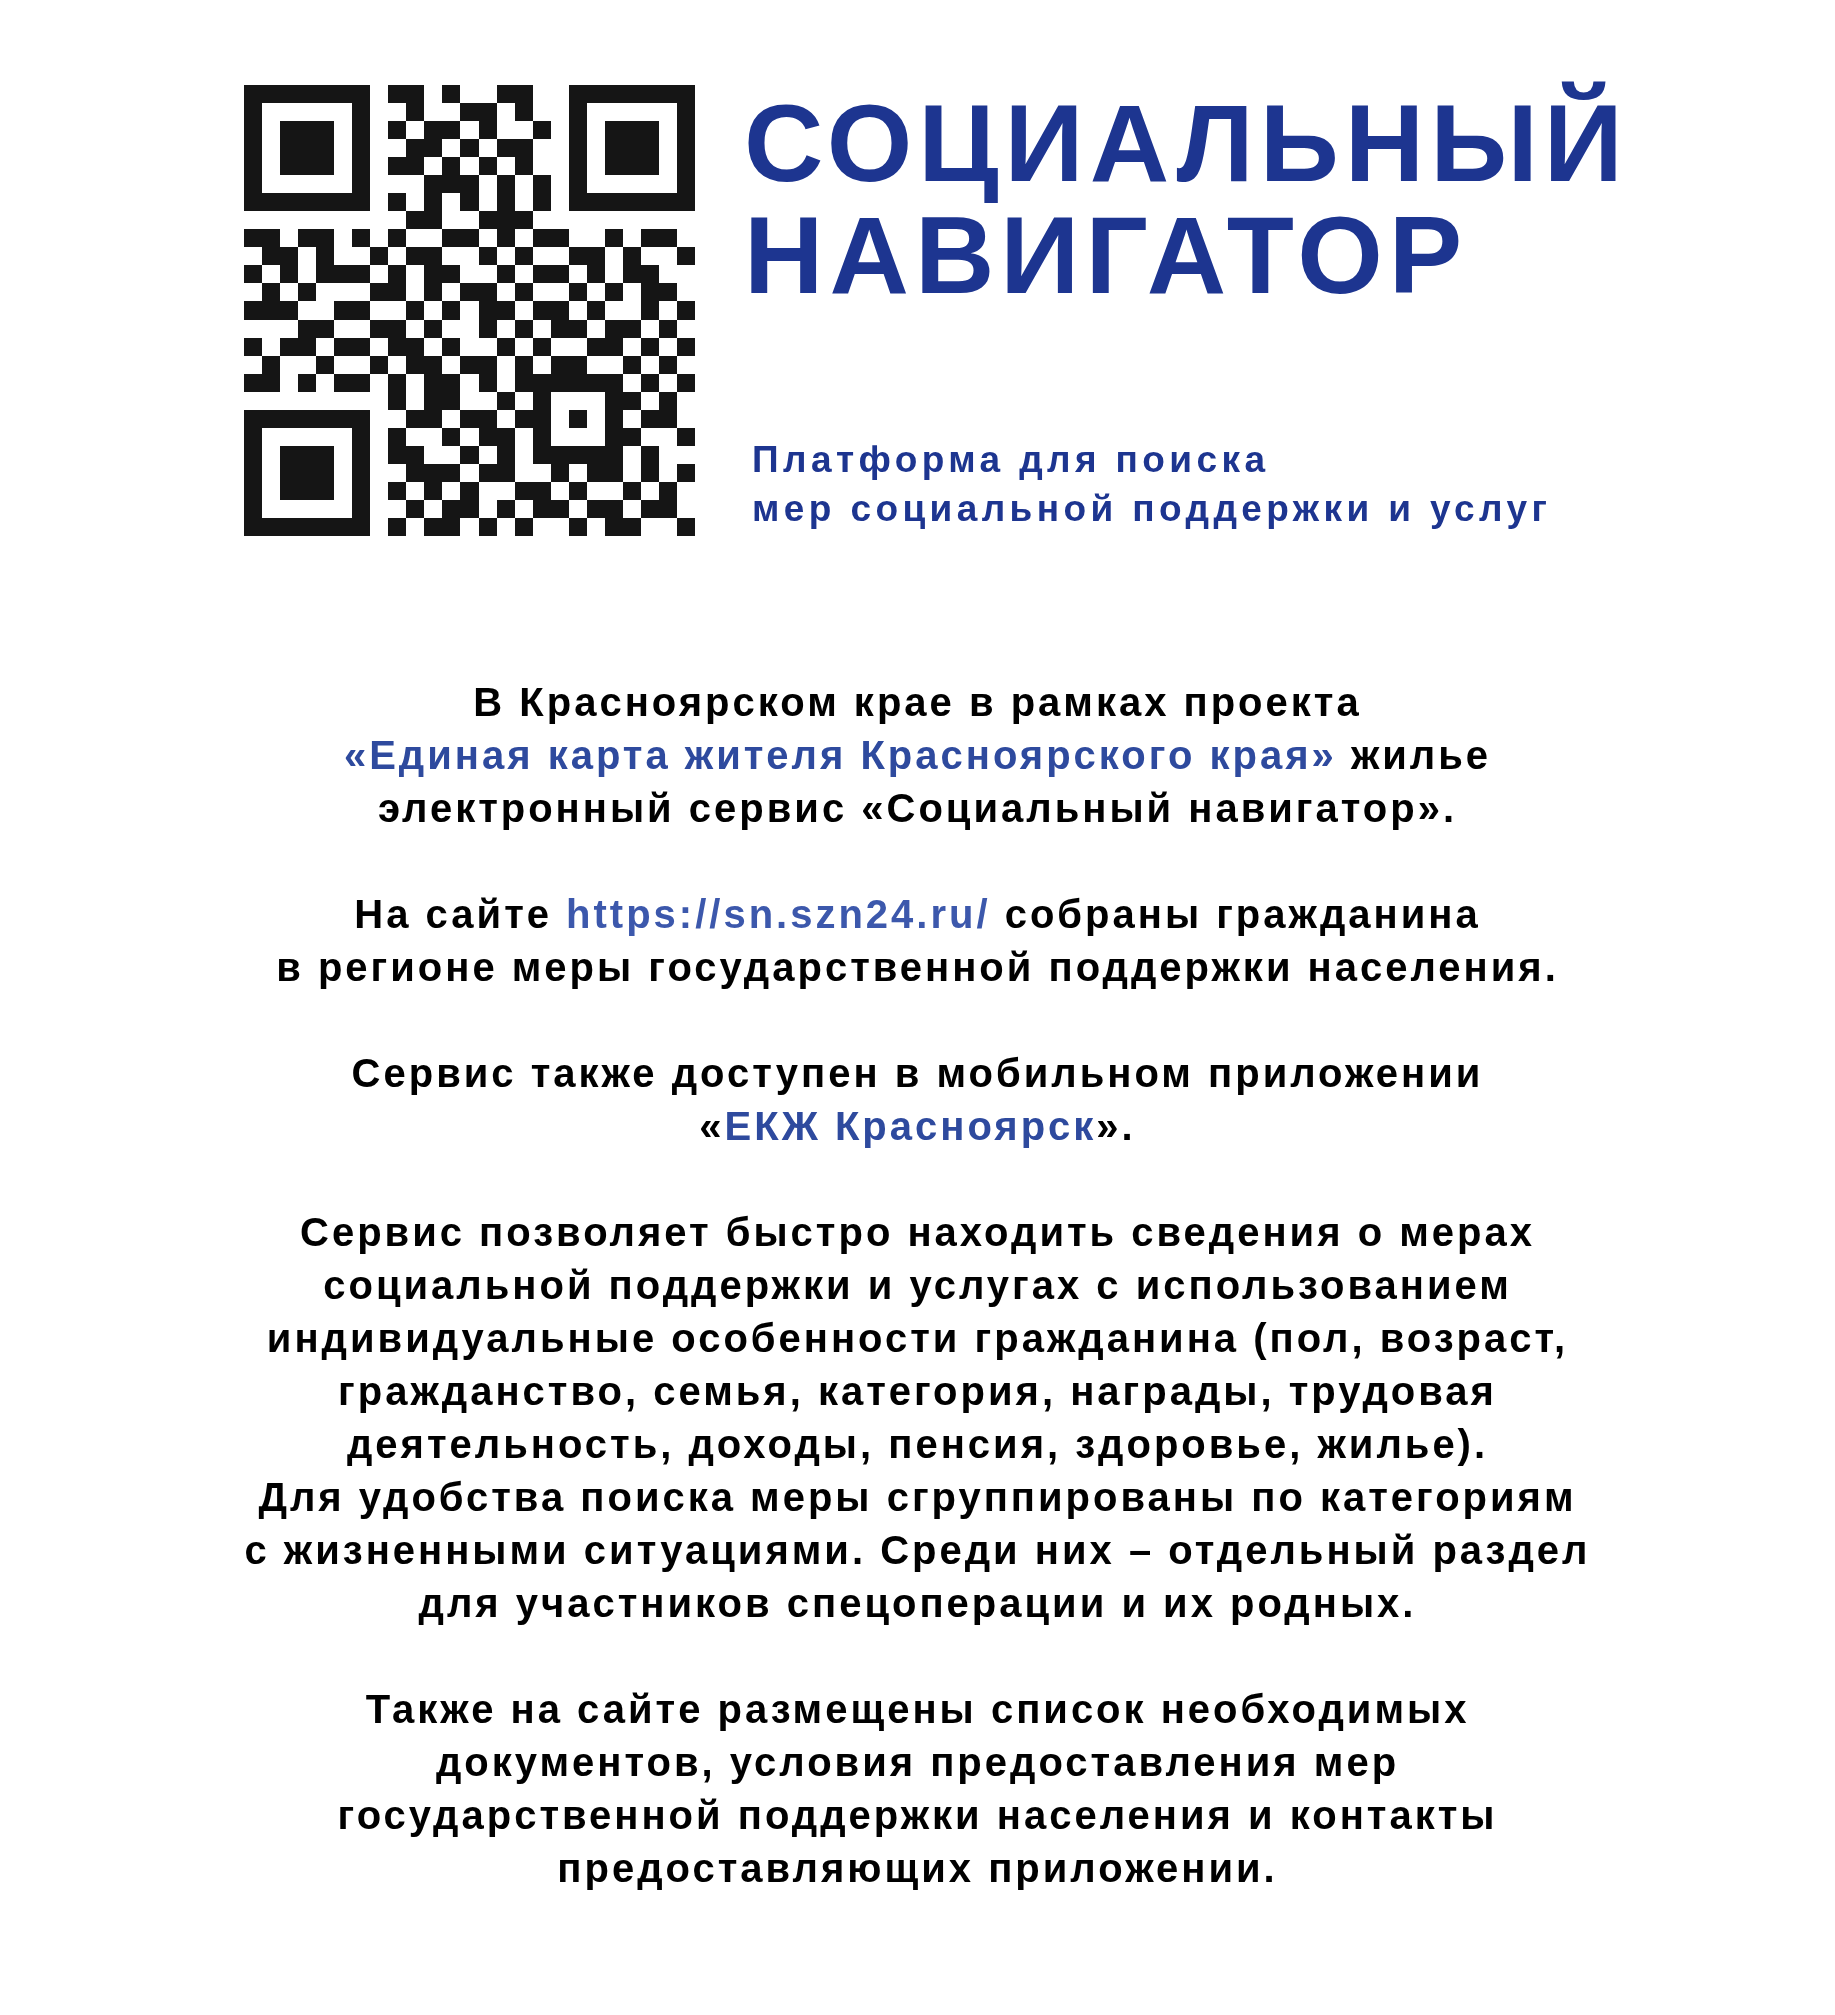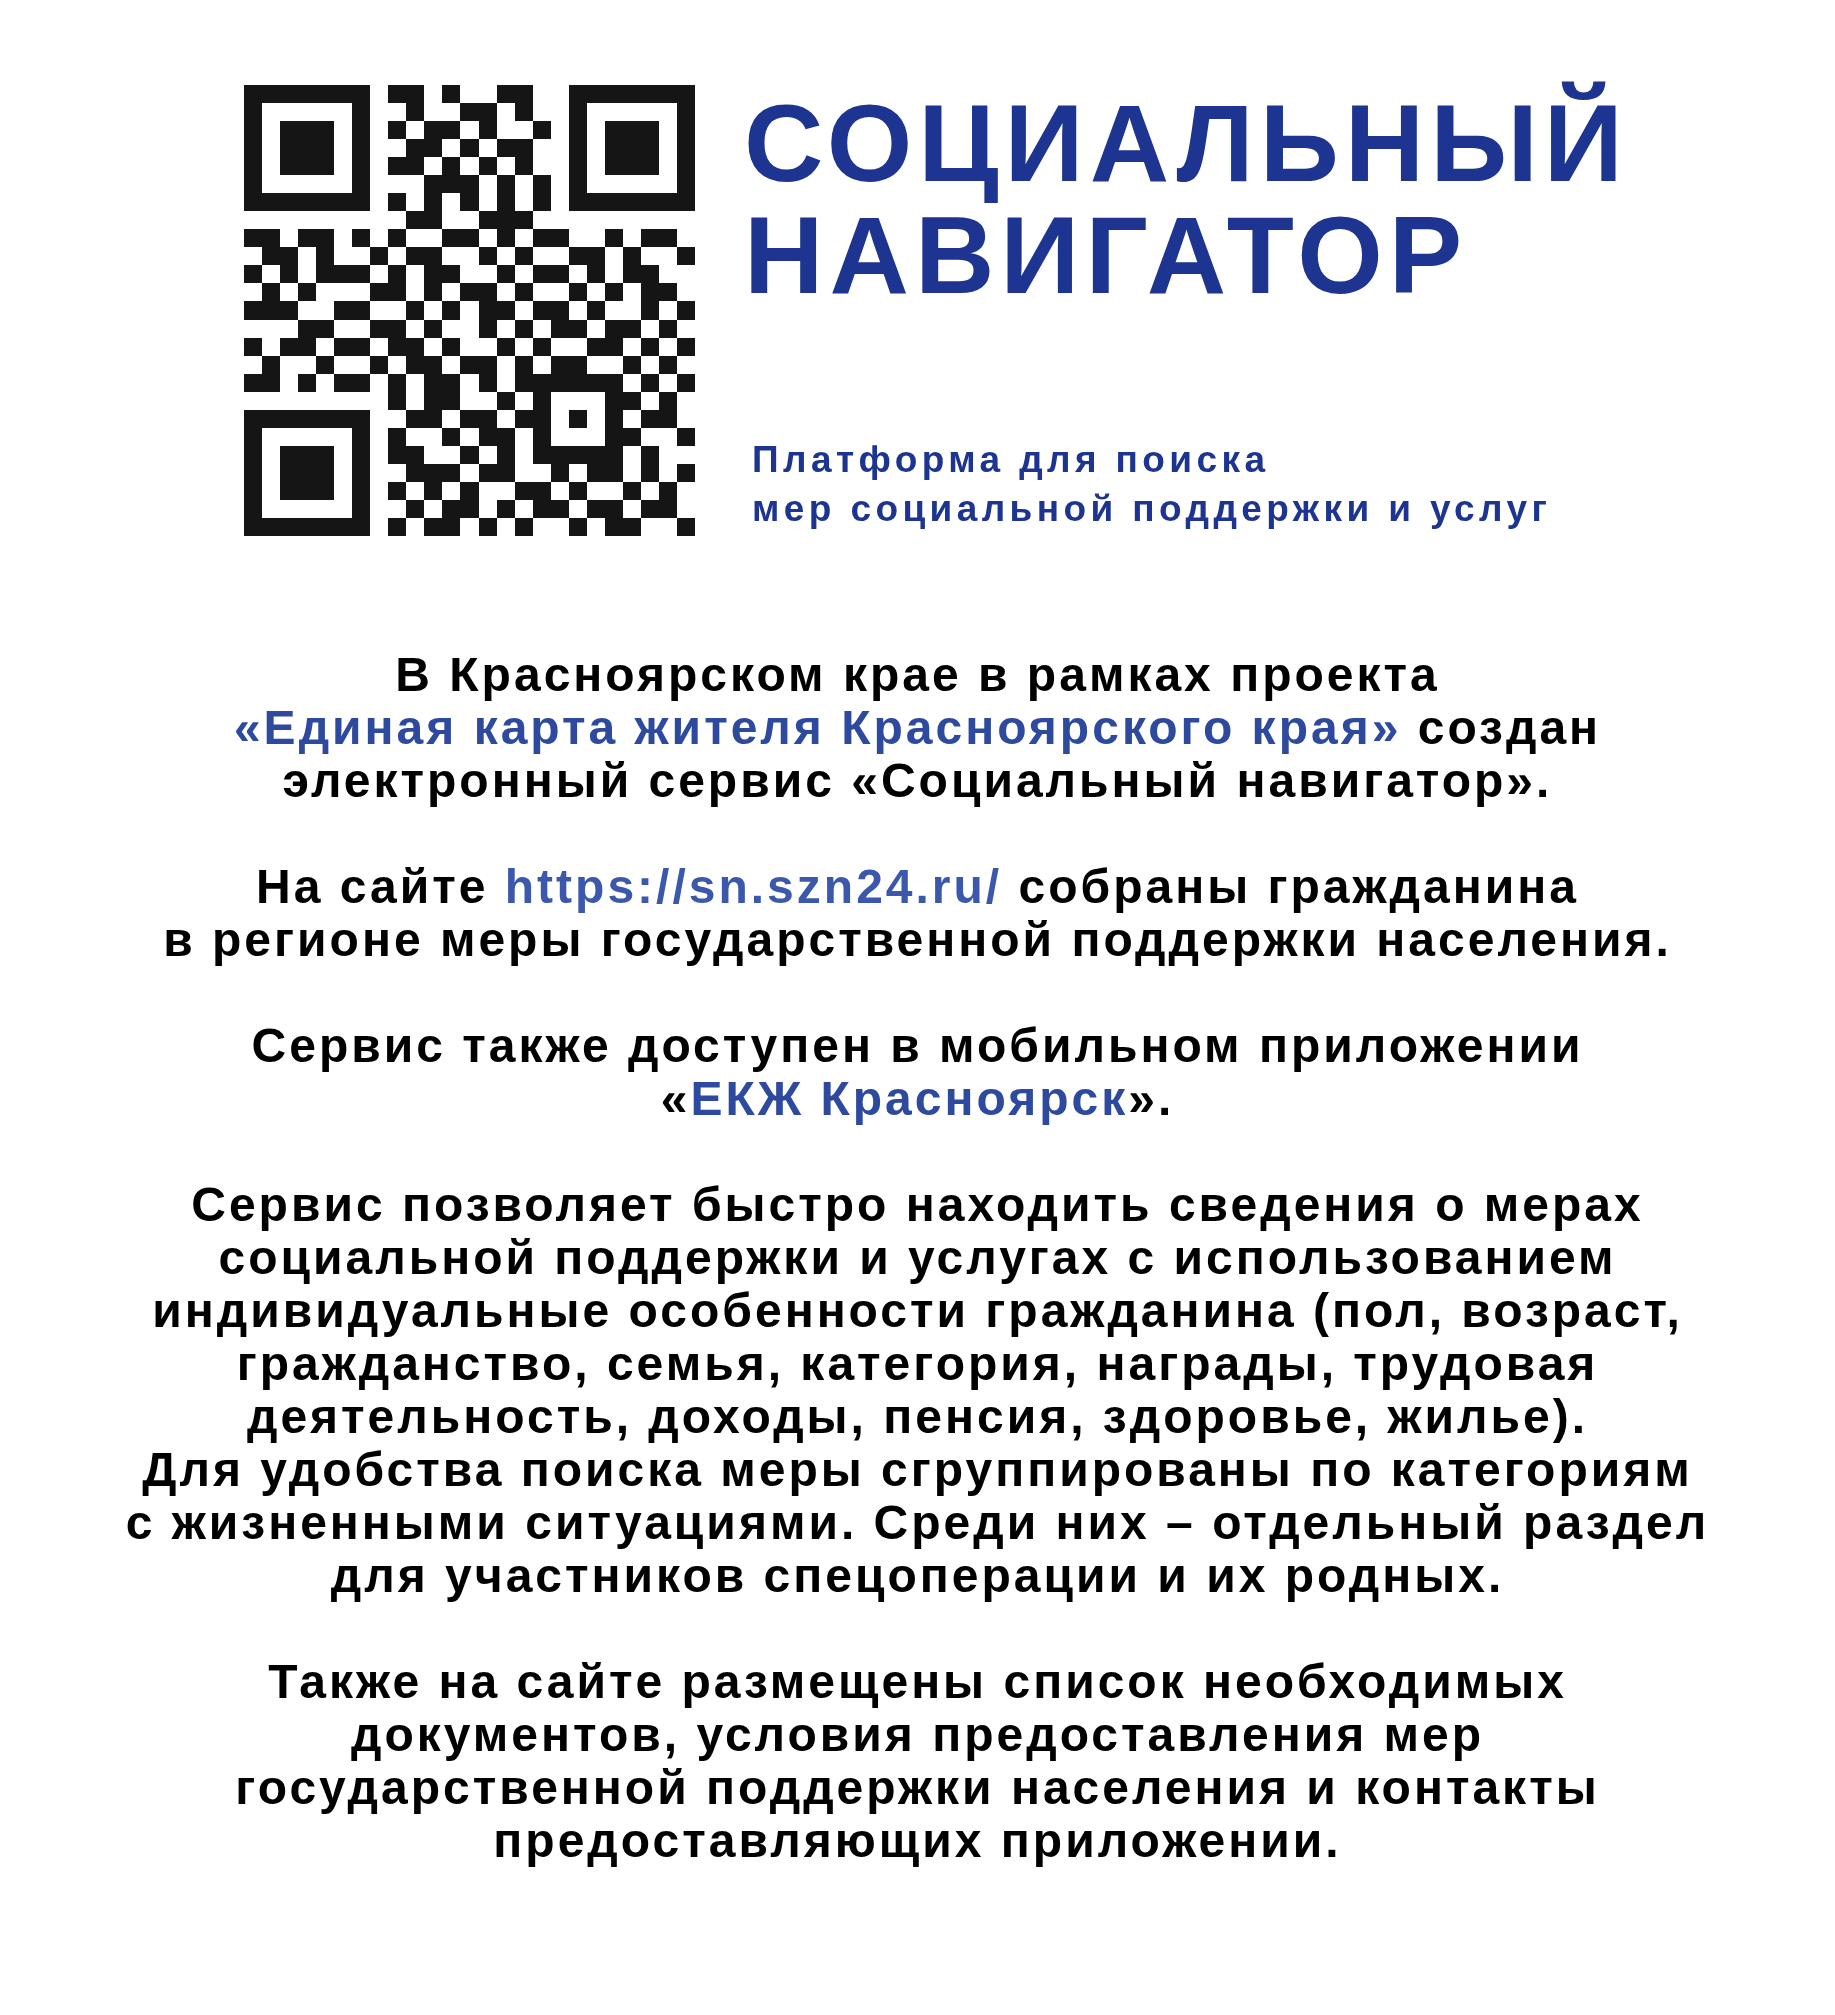--- a/index.html
+++ b/index.html
@@ -46,24 +46,24 @@
     font-weight: bold;
     letter-spacing: 4.4px;
     color: var(--navy, #1d3590);
     margin-left: 8px;
   }
   
   .body-text {
     position: absolute;
     left: 0;
     right: 0;
-    top: 648px;
+    top: 676px;
     text-align: center;
     font-weight: bold;
-    font-size: 48px;
+    font-size: 40px;
     line-height: 53px;
     letter-spacing: 3px;
     color: var(--text_black, #000000);
   }
   .body-text p { margin: 0 0 53px 0; }
   .body-text p:last-child { margin-bottom: 4px; }
   .line { display: block; }
   .seg.black { color: var(--text_black, #000000); }
   .seg.blue  { color: var(--accent_blue, #2e4a9e); margin-top: 24px; }
   .seg.link  { color: var(--link_blue, #3c58ac); margin-top: 38px; }
@@ -418,21 +418,21 @@
       <div class="subtitle">
         <div class="subtitle-line">Платформа для поиска</div>
         <div class="subtitle-line">мер социальной поддержки и услуг</div>
       </div>
     </div>
   </header>
 
   <main class="body-text" id="body-text">
       <p>
         <span class="line"><span class="seg black">В Красноярском крае в рамках проекта</span></span>
-        <span class="line"><span class="seg blue">«Единая карта жителя Красноярского края»</span><span class="seg black"> создан</span></span>
+        <span class="line"><span class="seg blue">«Единая карта жителя Красноярского края»</span><span class="seg black"> жилье</span></span>
         <span class="line"><span class="seg black">электронный сервис «Социальный навигатор».</span></span>
       </p>
       <p>
         <span class="line"><span class="seg black">На сайте </span><span class="seg link">https://sn.szn24.ru/</span><span class="seg black"> собраны гражданина</span></span>
         <span class="line"><span class="seg black">в регионе меры государственной поддержки населения.</span></span>
       </p>
       <p>
         <span class="line"><span class="seg black">Сервис также доступен в мобильном приложении</span></span>
         <span class="line"><span class="seg black">«</span><span class="seg blue">ЕКЖ Красноярск</span><span class="seg black">».</span></span>
       </p>

